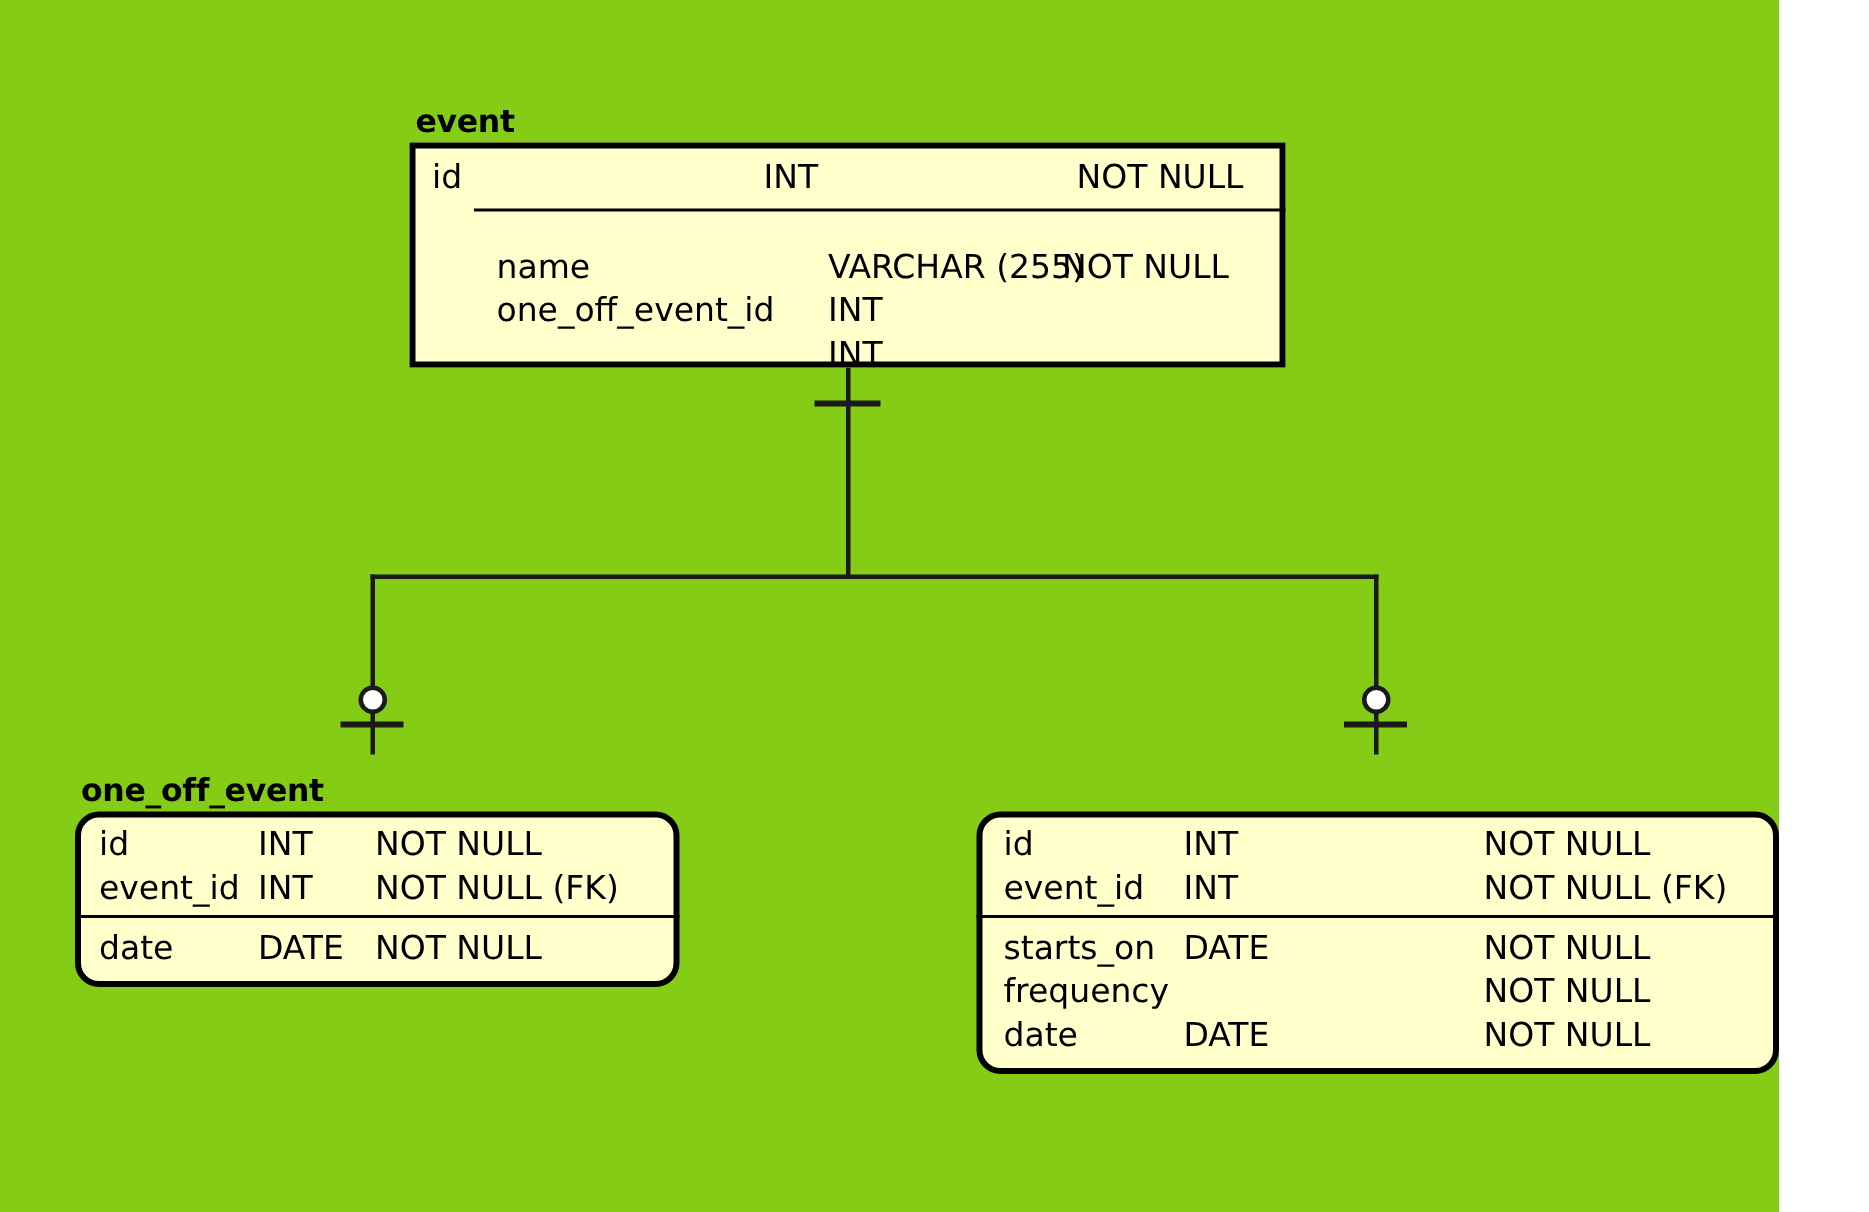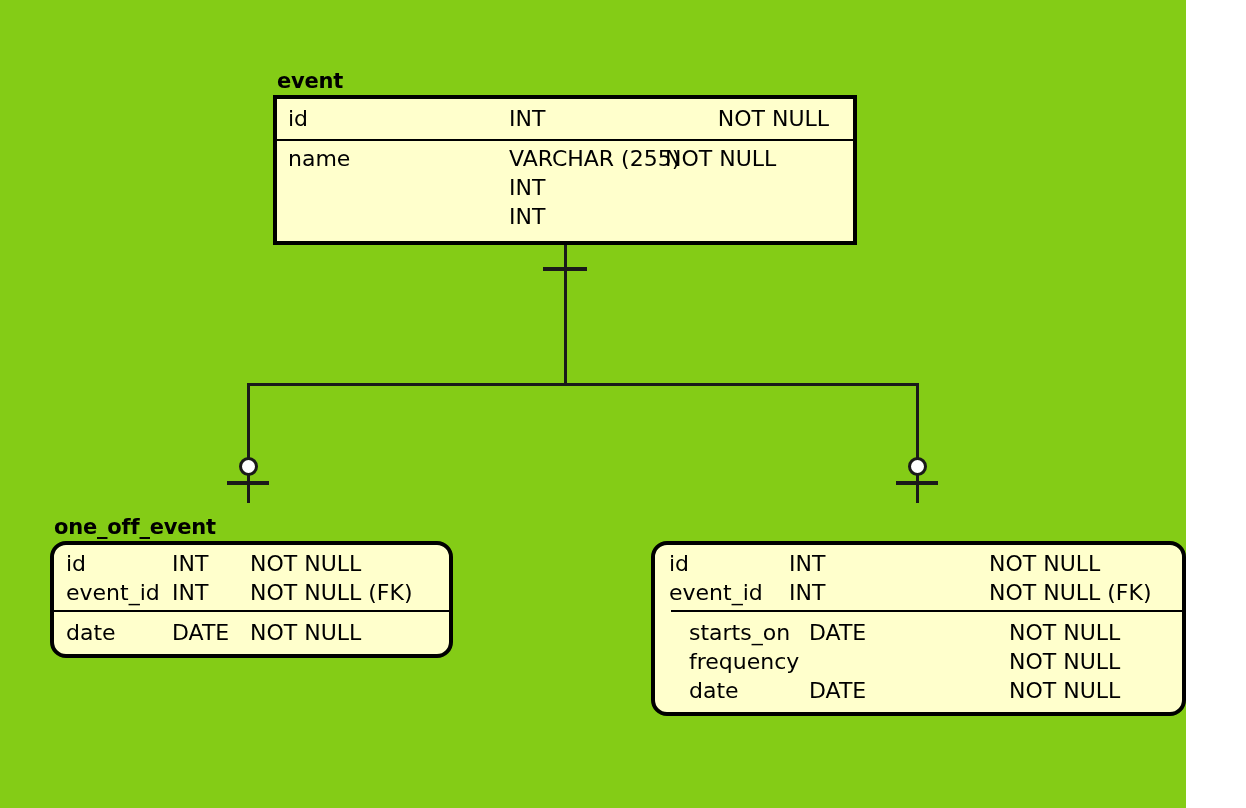--- a/index.html
+++ b/index.html
@@ -119,27 +119,28 @@
     <div class="entity-box"></div>
 
     <div class="section" style="padding:5px 0 6px 0; margin-top:4px;">
       <div class="field-row">
         <span class="cell" style="left:15px;">id</span>
         <span class="cell" style="left:236px;">INT</span>
         <span class="cell right-align" style="left:300px; width:256px;">NOT NULL</span>
       </div>
     </div>
 
-    <div class="section" style="padding:3px 0 8px 0;">
+    <div class="section" style="padding:23px 0 8px 0;margin-left:43px;">
       <div class="field-row">
         <span class="cell" style="left:15px;">name</span>
         <span class="cell" style="left:236px;">VARCHAR (255)</span>
         <span class="cell" style="left:392px;">NOT NULL</span>
       </div>
       <div class="field-row">
+        <span class="cell" style="left:15px;">one_off_event_id</span>
         <span class="cell" style="left:236px;">INT</span>
         <span class="cell" style="left:392px;"></span>
       </div>
       <div class="field-row">
         <span class="cell" style="left:236px;">INT</span>
         <span class="cell" style="left:392px;"></span>
       </div>
     </div>
   </div>
 
@@ -178,21 +179,21 @@
         <span class="cell" style="left:138px;">INT</span>
         <span class="cell" style="left:338px;">NOT NULL</span>
       </div>
       <div class="field-row">
         <span class="cell" style="left:18px;">event_id</span>
         <span class="cell" style="left:138px;">INT</span>
         <span class="cell" style="left:338px;">NOT NULL (FK)</span>
       </div>
     </div>
 
-    <div class="section" style="padding:6px 0 16px 0;margin-left:20px;">
+    <div class="section" style="padding:6px 0 16px 0;">
       <div class="field-row">
         <span class="cell" style="left:18px;">starts_on</span>
         <span class="cell" style="left:138px;">DATE</span>
         <span class="cell" style="left:338px;">NOT NULL</span>
       </div>
       <div class="field-row">
         <span class="cell" style="left:18px;">frequency</span>
         <span class="cell" style="left:338px;">NOT NULL</span>
       </div>
       <div class="field-row">

